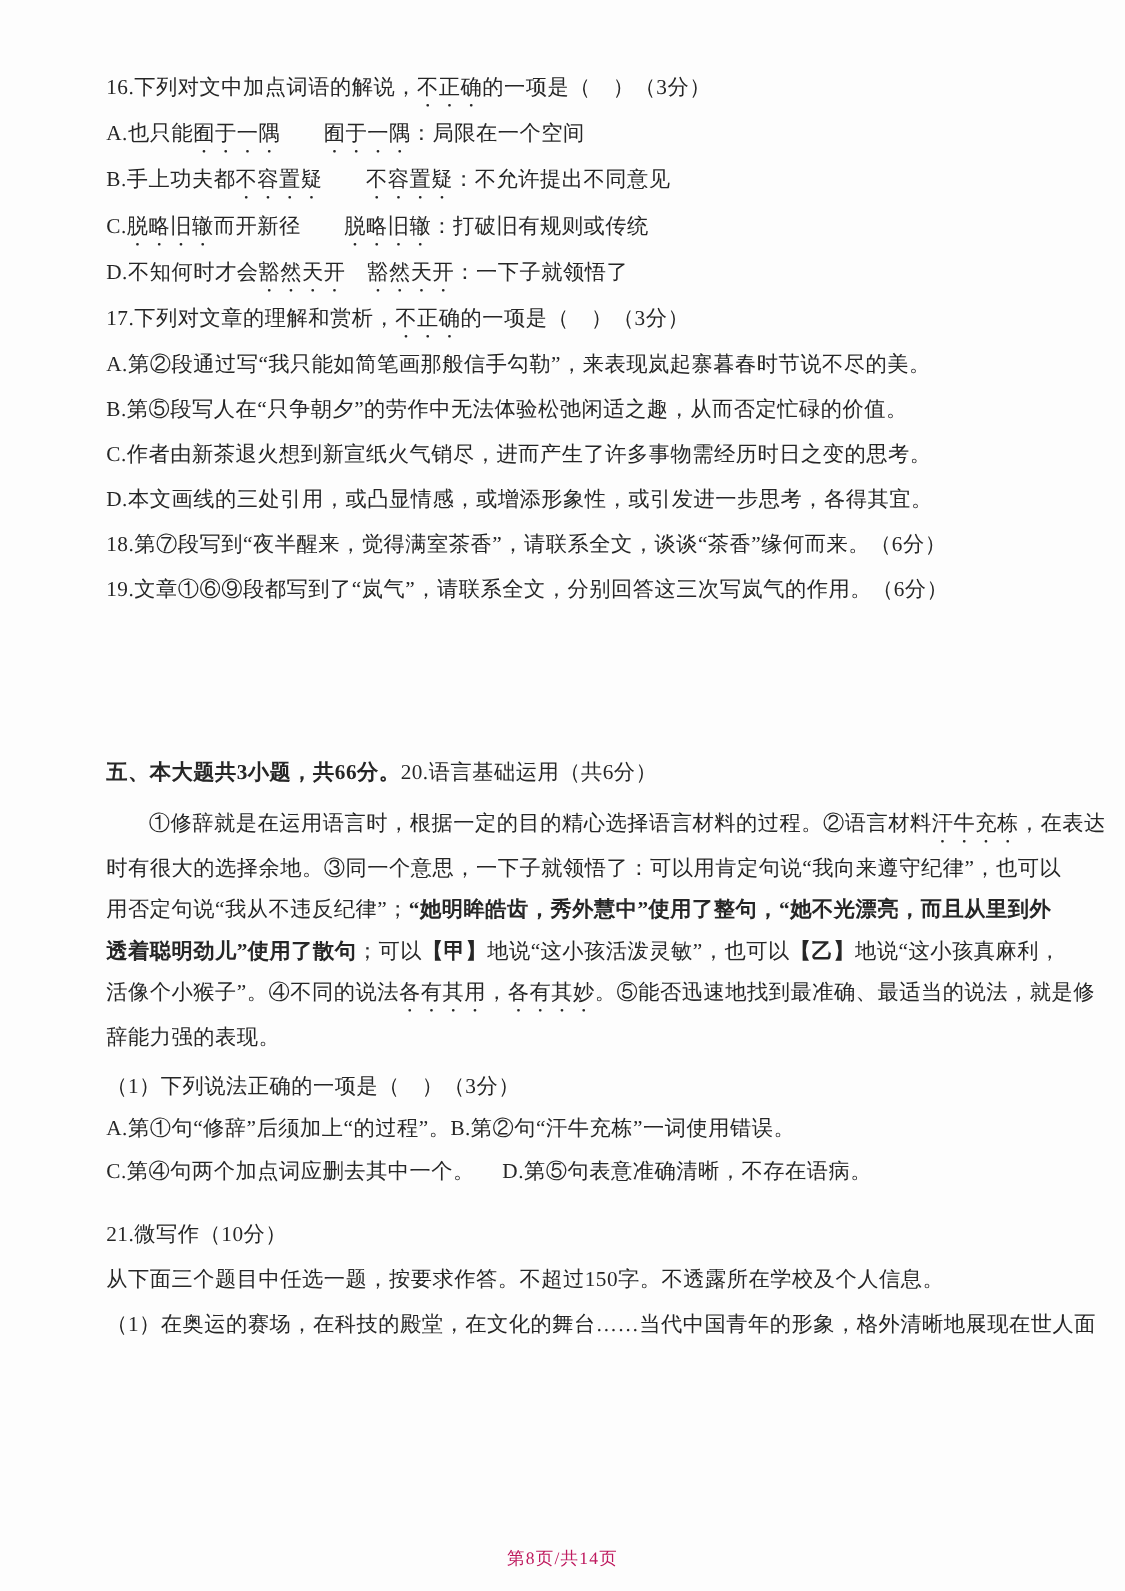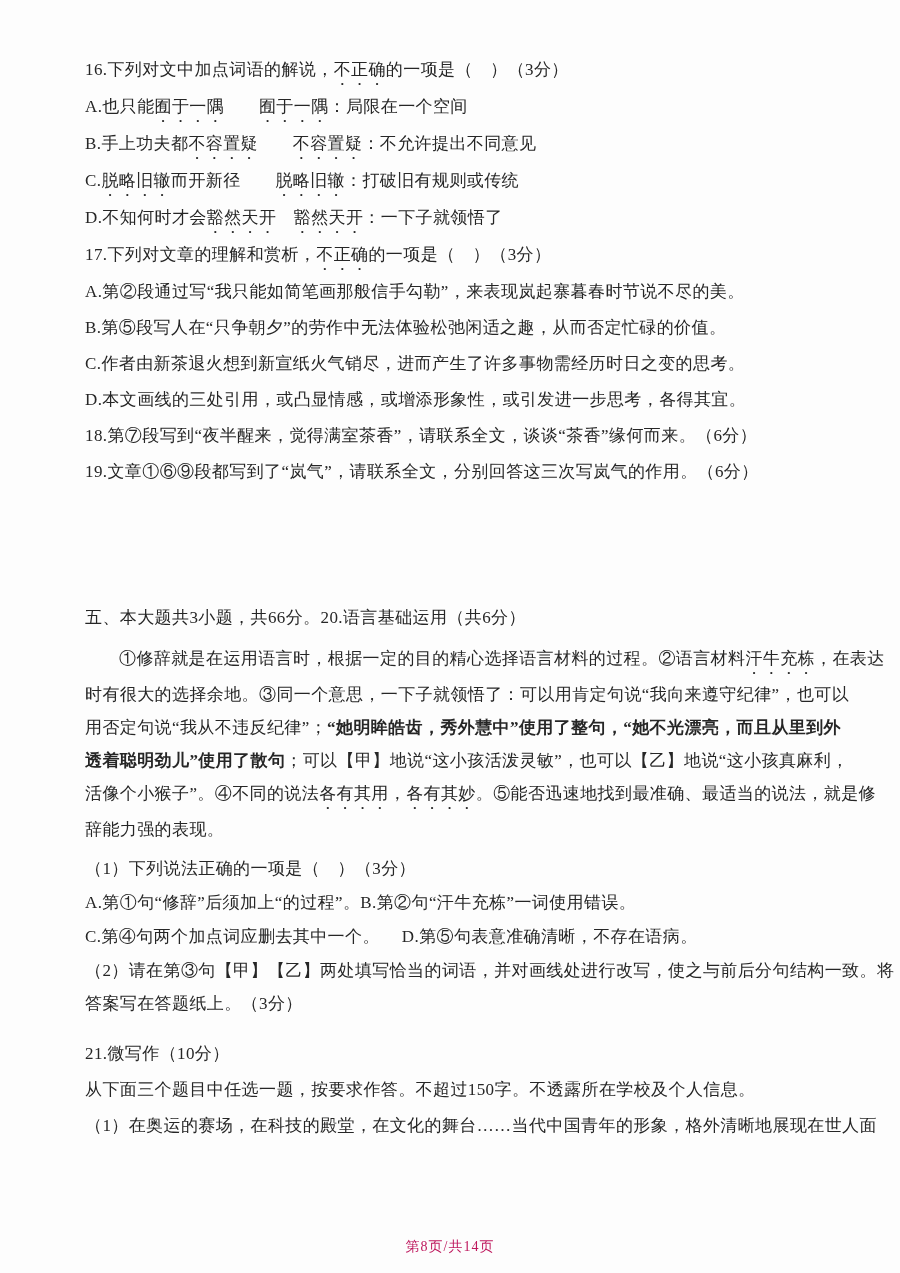--- a/index.html
+++ b/index.html
@@ -25,21 +25,21 @@
     position:absolute;left:0;right:0;top:1238px;
     text-align:center;font-size:14px;letter-spacing:1px;color:#be185d;
   }
   
   .dots{
     -webkit-text-emphasis:filled dot #262626;
     text-emphasis:filled dot #262626;
     -webkit-text-emphasis-position:under right;
     text-emphasis-position:under right;
   }
-  .b{font-weight:400;}
+  .b{font-weight:700;}
   .bu{font-weight:700;text-underline-offset:5px;text-decoration-thickness:1px;}
 </style>
 </head>
 <body>
 
 <div class="page">
   <div class="content">
 
     <section>
       <div class="line"><span>16.下列对文中加点词语的解说，</span><span class="dots">不正确</span><span>的一项是（　）（3分）</span></div>
@@ -77,24 +77,20 @@
       <div class="line"><span>活像个小猴子”。④不同的说法</span><span class="dots">各有其用</span><span>，</span><span class="dots">各有其妙</span><span>。⑤能否迅速地找到最准确、最适当的说法，就是修</span></div>
       <div class="line"><span>辞能力强的表现。</span></div>
     </section>
 
     <section class="sub1">
       <div class="line"><span>（1）下列说法正确的一项是（　）（3分）</span></div>
       <div class="line"><span>A.第①句“修辞”后须加上“的过程”。B.第②句“汗牛充栋”一词使用错误。</span></div>
       <div class="line"><span>C.第④句两个加点词应删去其中一个。　 D.第⑤句表意准确清晰，不存在语病。</span></div>
     </section>
 
-    <section class="sub2">
-      <div class="line"><span>（2）请在第③句</span><span class="b">【甲】【乙】</span><span>两处填写恰当的词语，并对画线处进行改写，使之与前后分句结构一致。将</span></div>
-      <div class="line"><span>答案写在答题纸上。（3分）</span></div>
-    </section>
 
     <section class="q21">
       <div class="line"><span>21.微写作（10分）</span></div>
       <div class="line"><span>从下面三个题目中任选一题，按要求作答。不超过150字。不透露所在学校及个人信息。</span></div>
       <div class="line"><span>（1）在奥运的赛场，在科技的殿堂，在文化的舞台……当代中国青年的形象，格外清晰地展现在世人面</span></div>
     </section>
 
   </div>
 
   <div class="footer">第8页/共14页</div>

